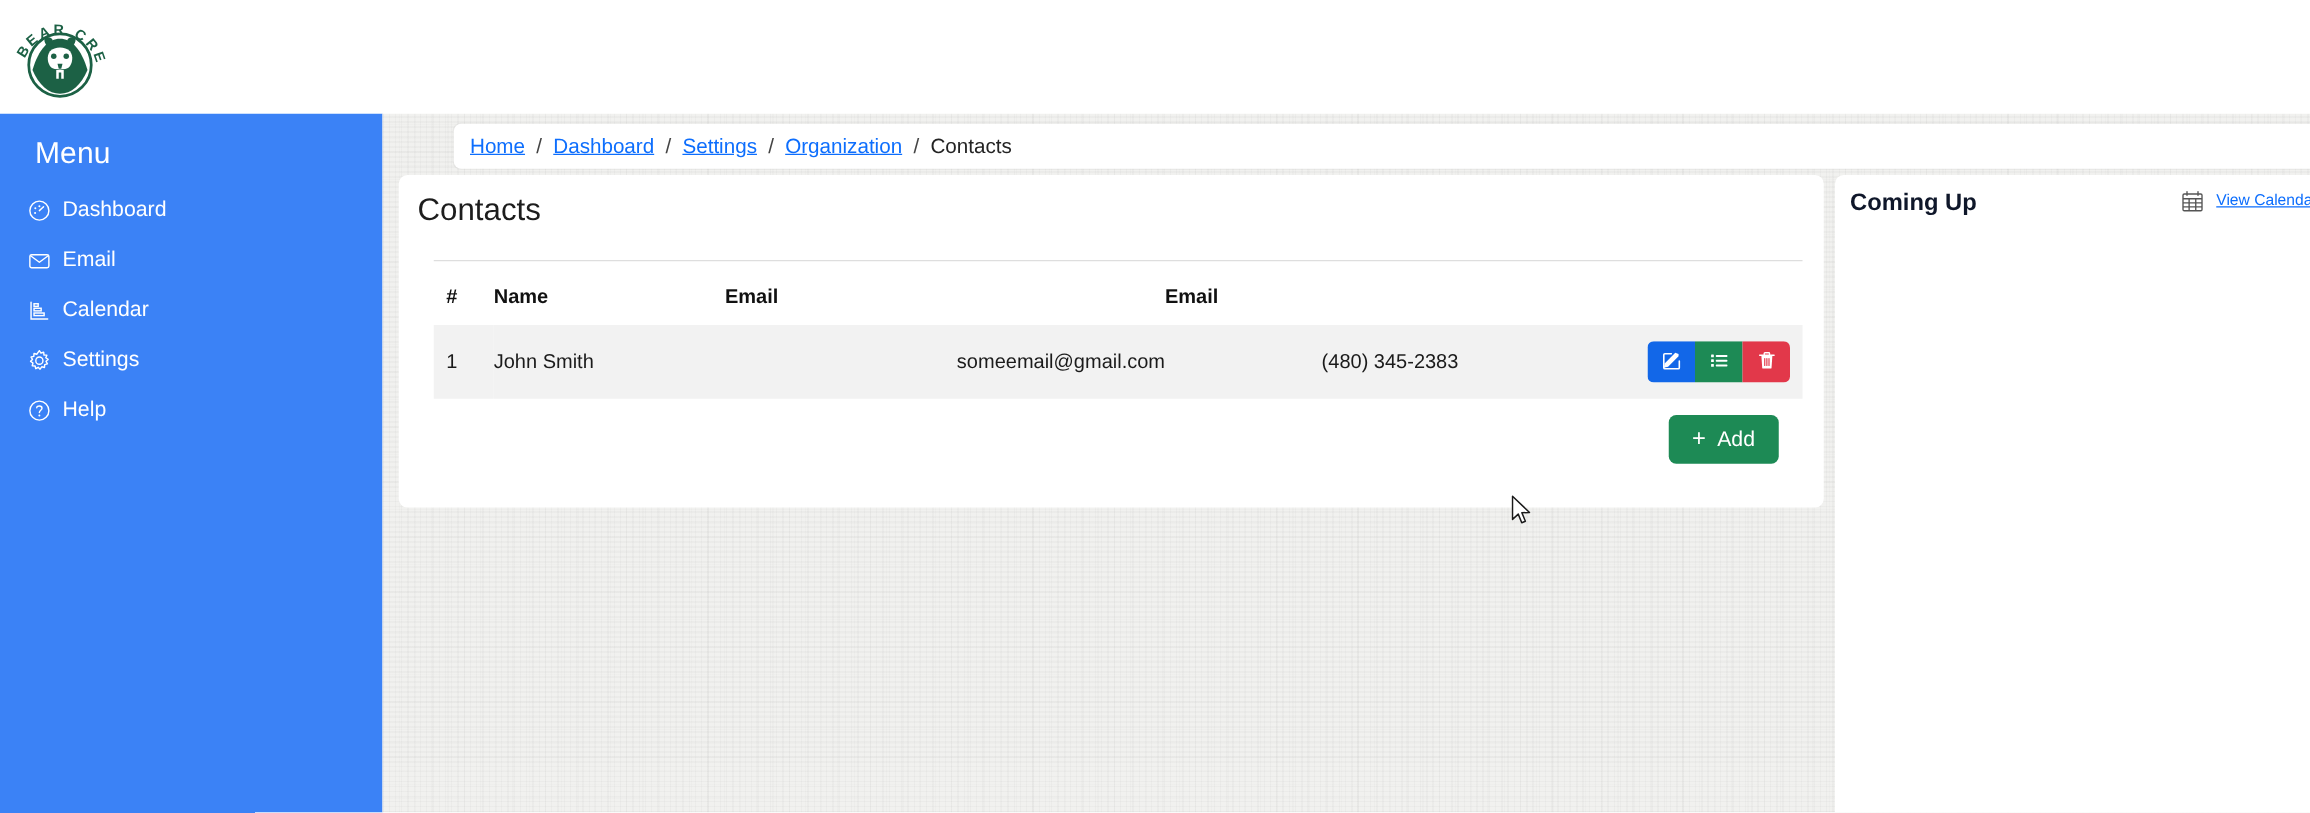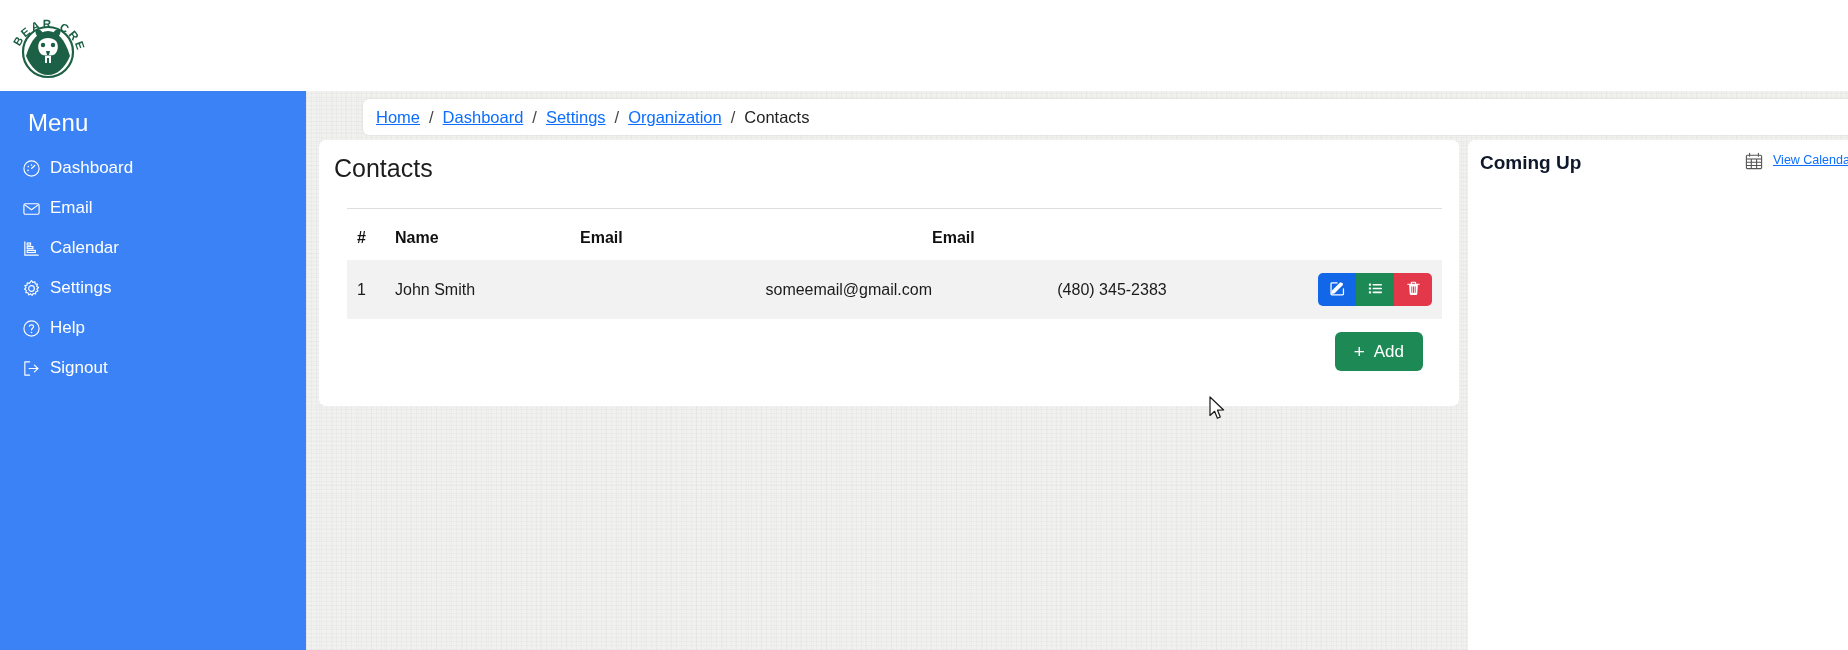--- a/index.html
+++ b/index.html
@@ -333,30 +333,20 @@
         <span class="mi-icon">
           <svg width="19" height="19" viewBox="0 0 20 20" fill="none" stroke="#ffffff" stroke-width="1.2">
             <circle cx="10" cy="10" r="8"></circle>
             <path d="M7.8 7.6 C7.8 5.6 12.2 5.6 12.2 7.9 C12.2 9.6 10 9.8 10 11.6" stroke-linecap="round"></path>
             <circle cx="10" cy="14.2" r=".85" fill="#ffffff" stroke="none"></circle>
           </svg>
         </span>
         <span class="mi-label">Help</span>
       </li>
 
-      <li class="menu-item">
-        <span class="mi-icon">
-          <svg width="19" height="19" viewBox="0 0 20 20" fill="none" stroke="#ffffff" stroke-width="1.2">
-            <path d="M8 3 L3 3 L3 17 L8 17" stroke-linecap="round" stroke-linejoin="round"></path>
-            <path d="M7.5 10 L16.5 10" stroke-linecap="round"></path>
-            <path d="M13 6.4 L16.8 10 L13 13.6" stroke-linecap="round" stroke-linejoin="round"></path>
-          </svg>
-        </span>
-        <span class="mi-label">Signout</span>
-      </li>
 
     </ul>
   </nav>
 
   <div class="page-body"></div>
 
   <div class="breadcrumb-bar">
     <span class="bc-link">Home</span>
     <span class="bc-sep">/</span>
     <span class="bc-link">Dashboard</span>

